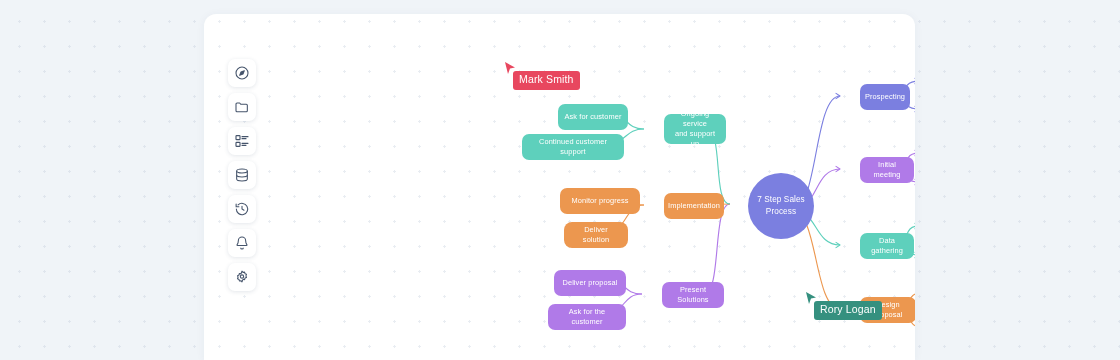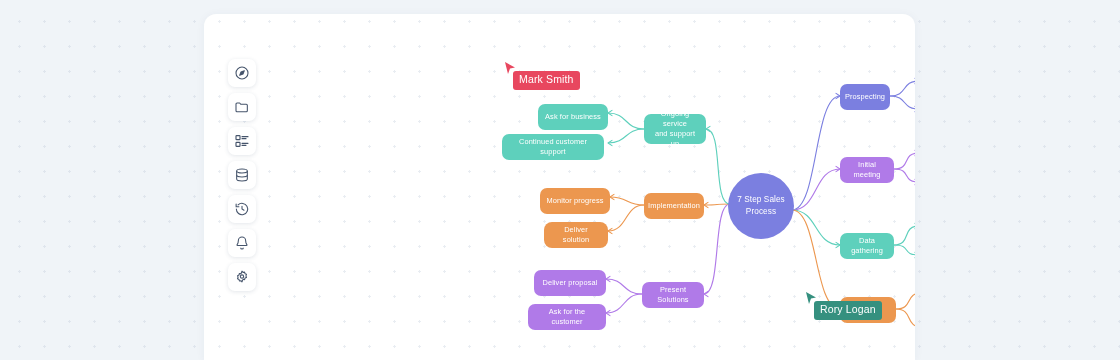--- a/index.html
+++ b/index.html
@@ -75,20 +75,21 @@
     letter-spacing: 0.1px;
     display: flex;
     align-items: center;
     justify-content: center;
     text-align: center;
     padding: 13px 6px;
     box-sizing: border-box;
     cursor: pointer;
     z-index: 20;
     white-space: pre-line;
+    margin-left: 20px;
   }
   .node.root {
     border-radius: 50%;
     font-size: 8.2px;
     line-height: 1.45;
     text-align: center;
   }
   
   .cursor {
     position: absolute;
@@ -164,25 +165,25 @@
         <div class="node root" style="left: 524px; top: 159px; width: 66px; height: 66px; background: rgb(123, 127, 224);">7 Step Sales
 Process</div>
         <div class="node" style="left: 636px; top: 70px; width: 50px; height: 24px; background: rgb(123, 127, 224);">Prospecting</div>
         <div class="node" style="left: 636px; top: 143px; width: 54px; height: 24px; background: rgb(176, 122, 232);">Initial meeting</div>
         <div class="node" style="left: 636px; top: 219px; width: 54px; height: 24px; background: rgb(94, 208, 188);">Data gathering</div>
         <div class="node" style="left: 636px; top: 283px; width: 56px; height: 24px; background: rgb(236, 151, 79);">Design proposal</div>
         <div class="node" style="left: 438px; top: 268px; width: 62px; height: 24px; background: rgb(176, 122, 232);">Present Solutions</div>
         <div class="node" style="left: 330px; top: 256px; width: 72px; height: 18px; background: rgb(176, 122, 232);">Deliver proposal</div>
         <div class="node" style="left: 324px; top: 290px; width: 78px; height: 18px; background: rgb(176, 122, 232);">Ask for the customer</div>
         <div class="node" style="left: 440px; top: 179px; width: 60px; height: 24px; background: rgb(236, 151, 79);">Implementation</div>
-        <div class="node" style="left: 336px; top: 174px; width: 70px; height: 18px; background: rgb(236, 151, 79);">Monitor progress</div>
+        <div class="node" style="left: 336px; top: 174px; width: 80px; height: 18px; background: rgb(236, 151, 79);">Monitor progress</div>
         <div class="node" style="left: 340px; top: 208px; width: 64px; height: 18px; background: rgb(236, 151, 79); border-radius: 8px;">Deliver solution</div>
         <div class="node" style="left: 440px; top: 100px; width: 62px; height: 30px; background: rgb(94, 208, 188);">Ongoing service
 and support up</div>
-        <div class="node" style="left: 334px; top: 90px; width: 70px; height: 18px; background: rgb(94, 208, 188);">Ask for business</div>
+        <div class="node" style="left: 334px; top: 90px; width: 70px; height: 18px; background: rgb(94, 208, 188);">Ask for customer</div>
         <div class="node" style="left: 298px; top: 120px; width: 102px; height: 18px; background: rgb(94, 208, 188);">Continued customer support</div>
       </div>
   </div>
 
   <div id="sidebar">
     <div class="rail-btn">
       <span>
         <svg width="16" height="16" viewBox="0 0 24 24" fill="none" stroke="#45546b" stroke-width="1.6">
           <circle cx="12" cy="12" r="9"></circle>
           <path d="M15.5 8.5 L10.5 10.5 L8.5 15.5 L13.5 13.5 Z" fill="#45546b" stroke-linejoin="round"></path>

